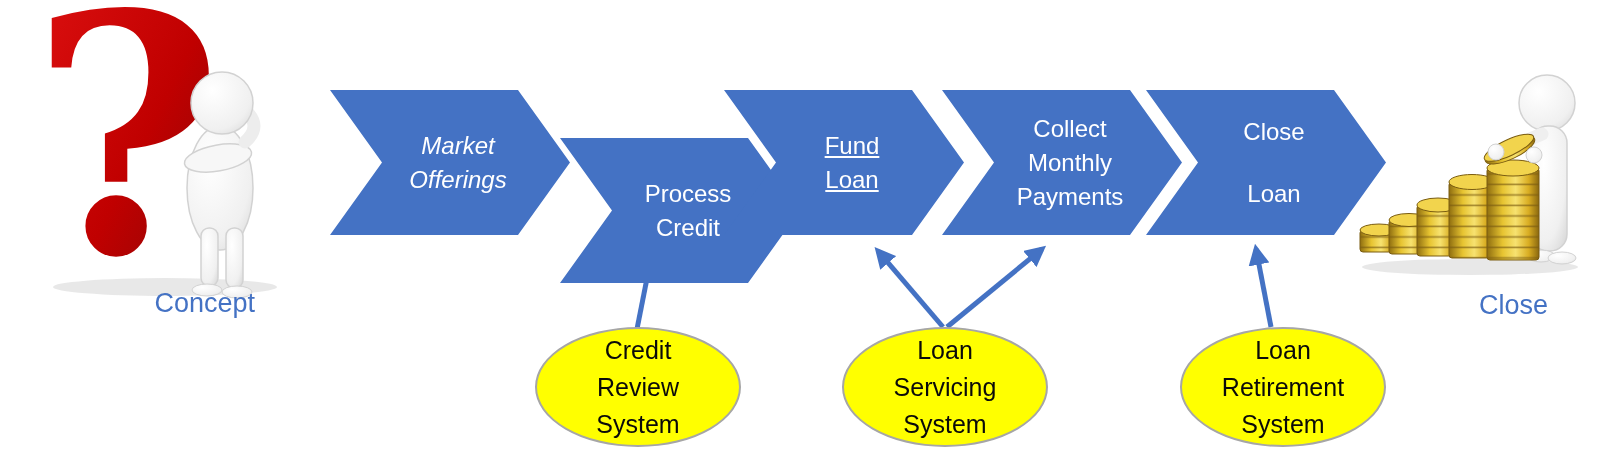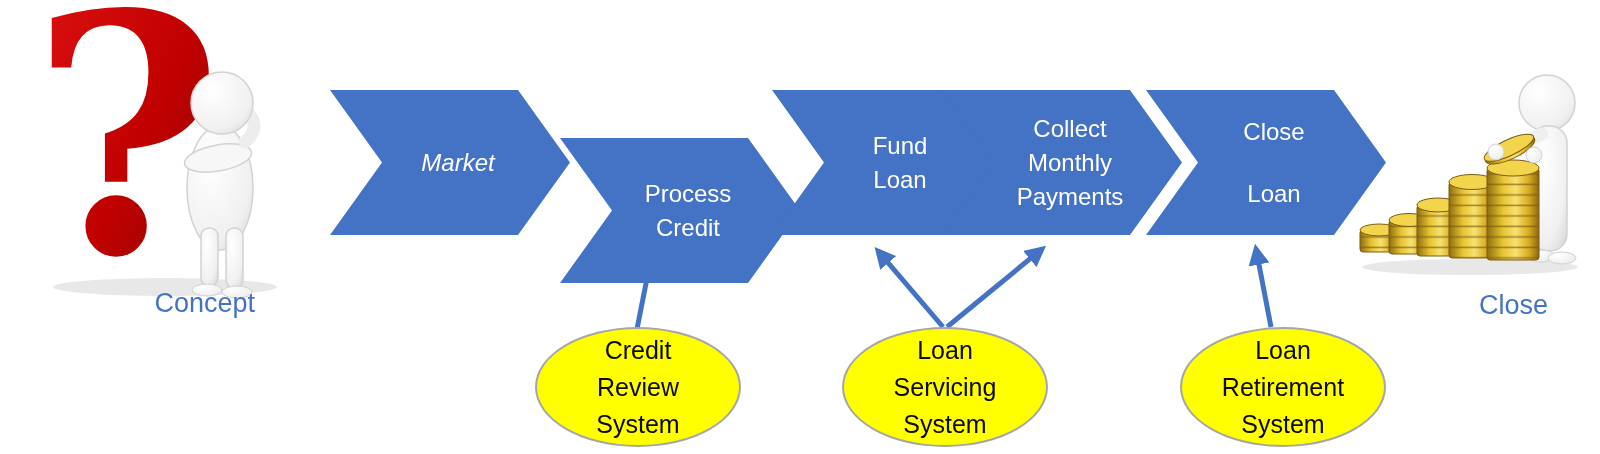--- a/index.html
+++ b/index.html
@@ -10,21 +10,21 @@
   
   .chevron{
     position:absolute;top:90px;width:240px;height:145px;
     background:#4472C4;
     clip-path:polygon(0 0,188px 0,240px 50%,188px 100%,0 100%,52px 50%);
     display:flex;flex-direction:column;justify-content:center;align-items:center;
     box-sizing:border-box;padding-left:46px;padding-right:30px;
     color:#ffffff;font-size:24px;line-height:34px;text-align:center;
   }
   .chevron span{display:block;white-space:nowrap;}
-  .c1{left:330px;font-style:italic;} .c2{left:560px;margin-top:48px;} .c3{left:772px;} .c4{left:942px;} .c5{left:1146px;gap:28px;}
+  .c1{left:330px;font-style:italic;} .c2{left:560px;margin-top:48px;} .c3{left:724px;text-decoration:underline;} .c4{left:942px;} .c5{left:1146px;gap:28px;}
   
   .system{
     position:absolute;top:327px;width:206px;height:120px;
     background:#FFFF00;border:2px solid #A6A6A6;border-radius:50%;
     display:flex;flex-direction:column;justify-content:center;align-items:center;
     box-sizing:border-box;color:#0a0a0a;font-size:25px;line-height:37px;text-align:center;
   }
   .system span{display:block;white-space:nowrap;}
   .e1{left:535px;} .e2{left:842px;} .e3{left:1180px;}
   
@@ -79,20 +79,21 @@
       </marker>
     </defs>
     <path d="M637 329 L653 248" stroke="#4472C4" stroke-width="5" fill="none" marker-end="url(#ah)"></path>
     <path d="M943 327 L878 251" stroke="#4472C4" stroke-width="5" fill="none" marker-end="url(#ah)"></path>
     <path d="M947 327 L1042 249" stroke="#4472C4" stroke-width="5" fill="none" marker-end="url(#ah)"></path>
     <path d="M1271 327 L1256 249" stroke="#4472C4" stroke-width="5" fill="none" marker-end="url(#ah)"></path>
   </svg>
 
   <div class="chevron c1">
     <span>Market</span>
+    <span>Offerings</span>
   </div>
   <div class="chevron c2">
     <span>Process</span>
     <span>Credit</span>
   </div>
   <div class="chevron c3">
     <span>Fund</span>
     <span>Loan</span>
   </div>
   <div class="chevron c4">

